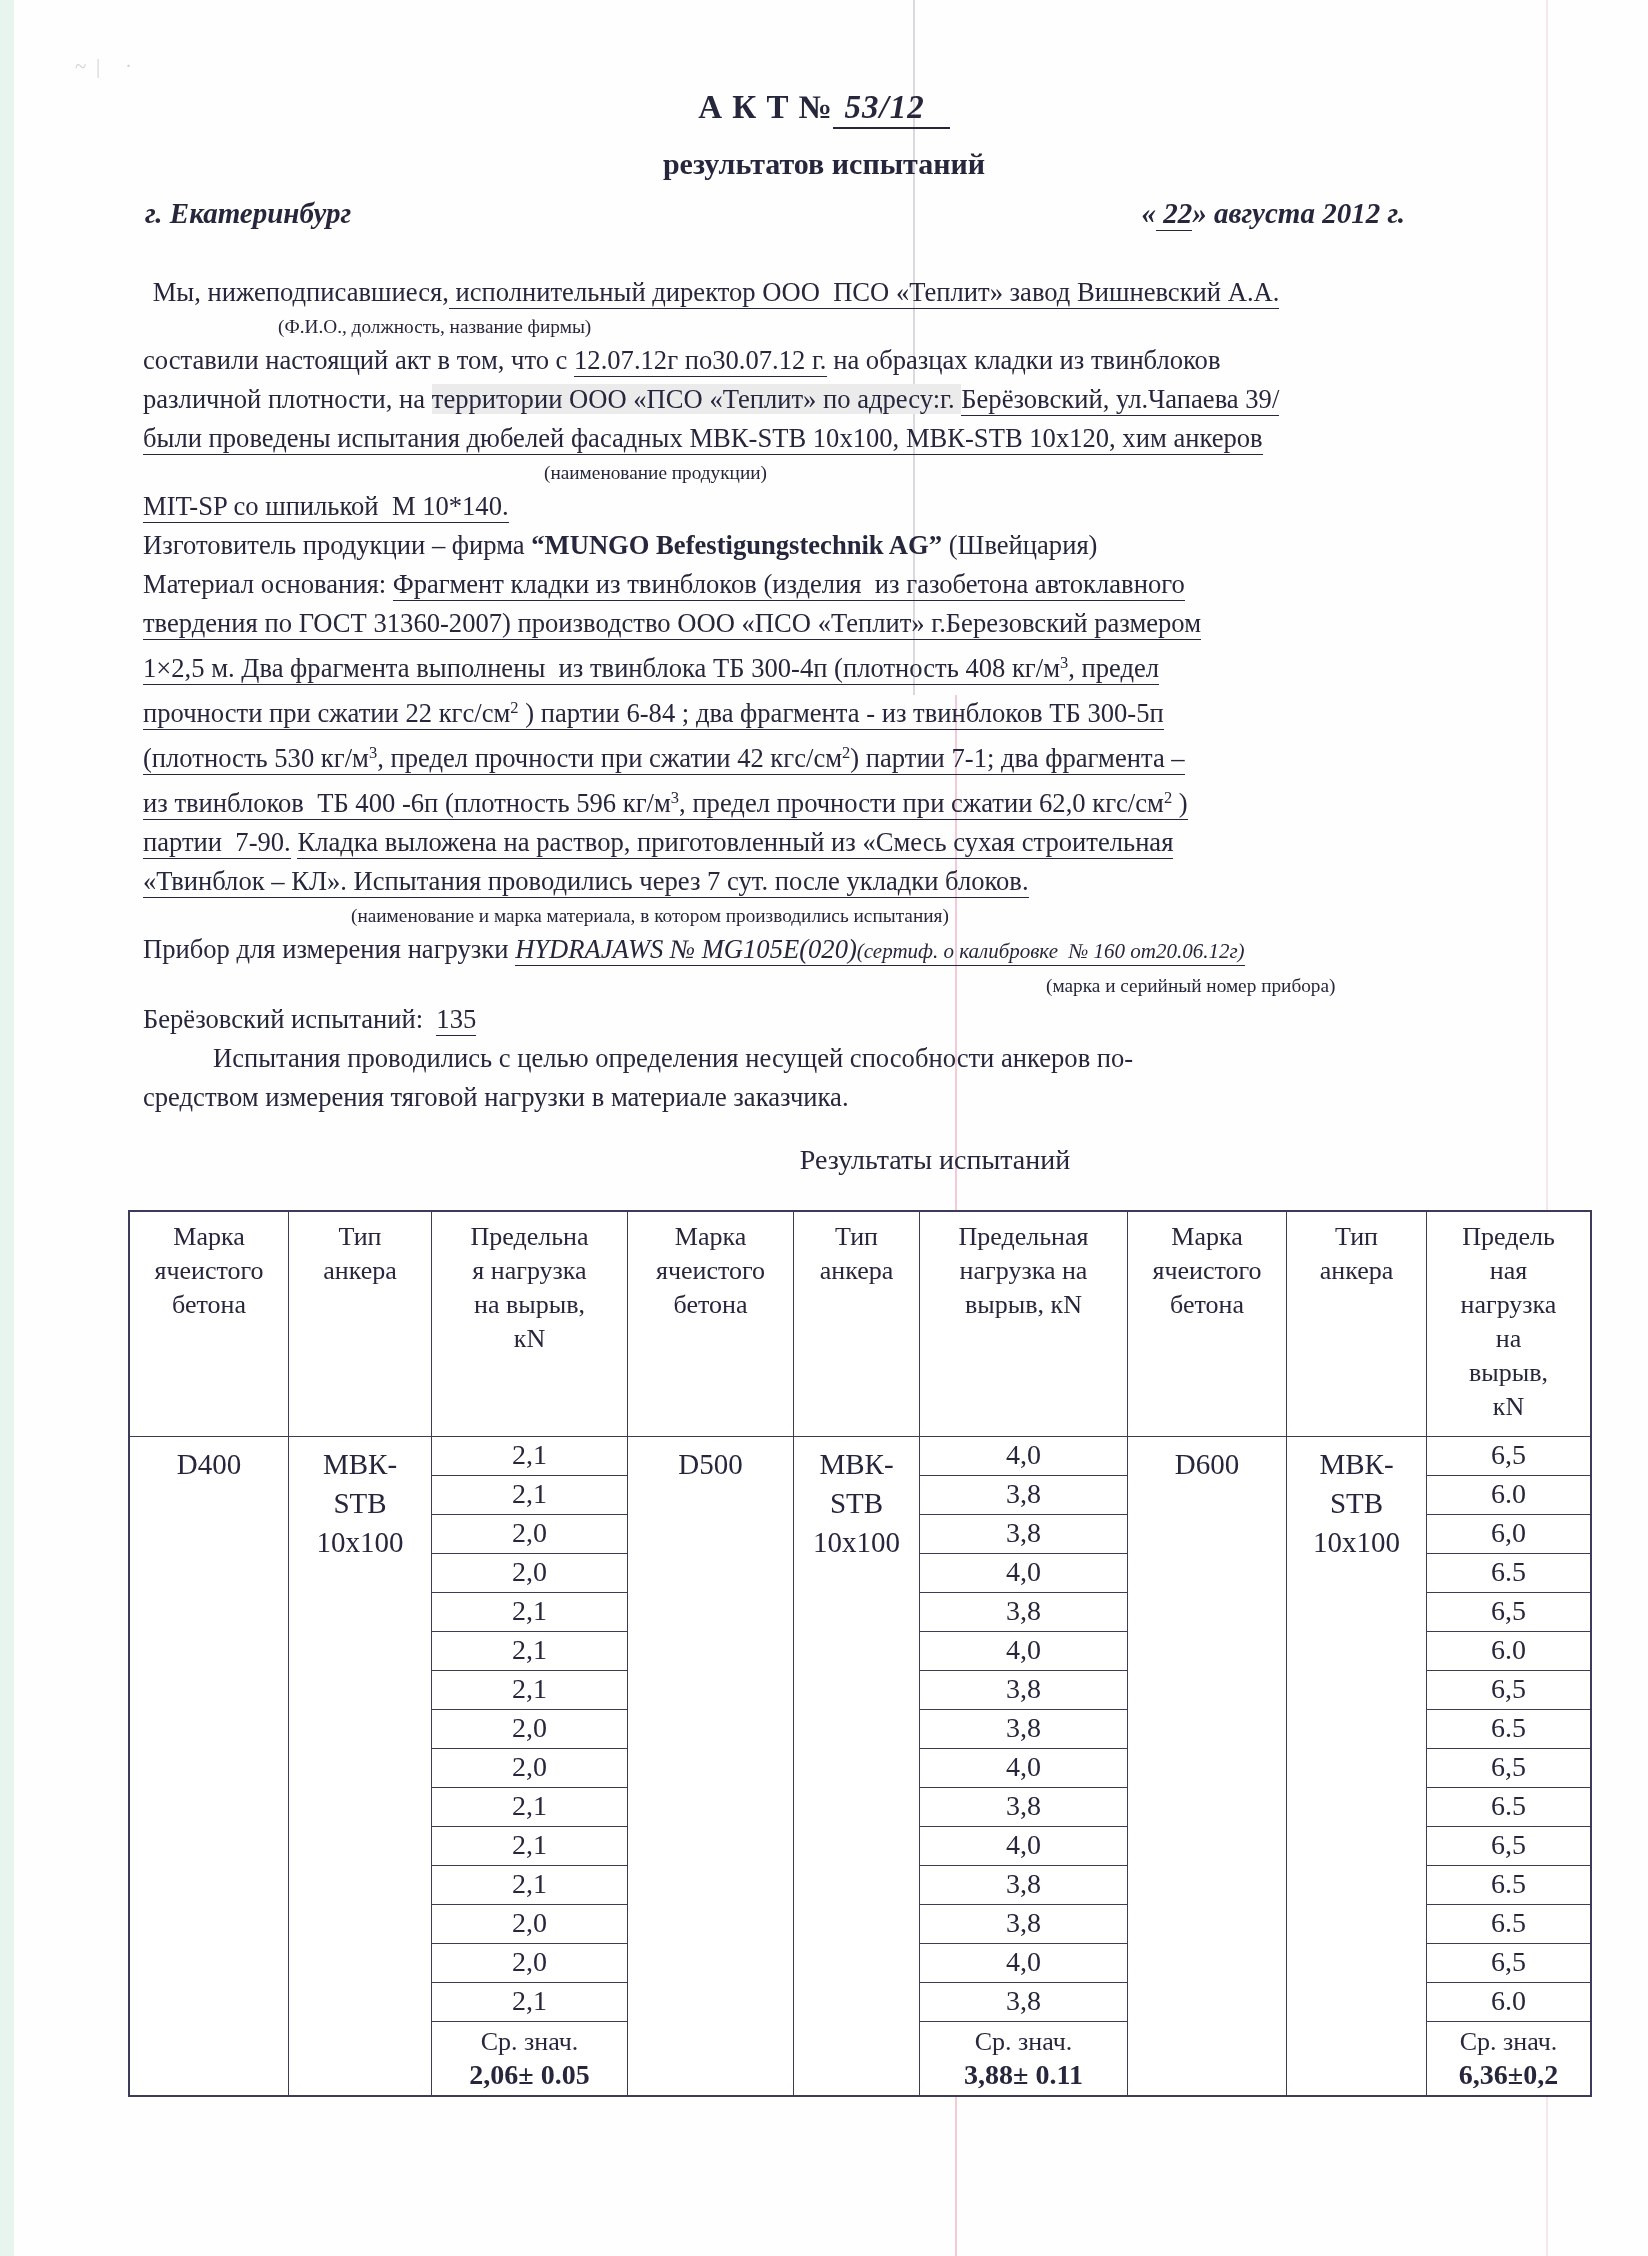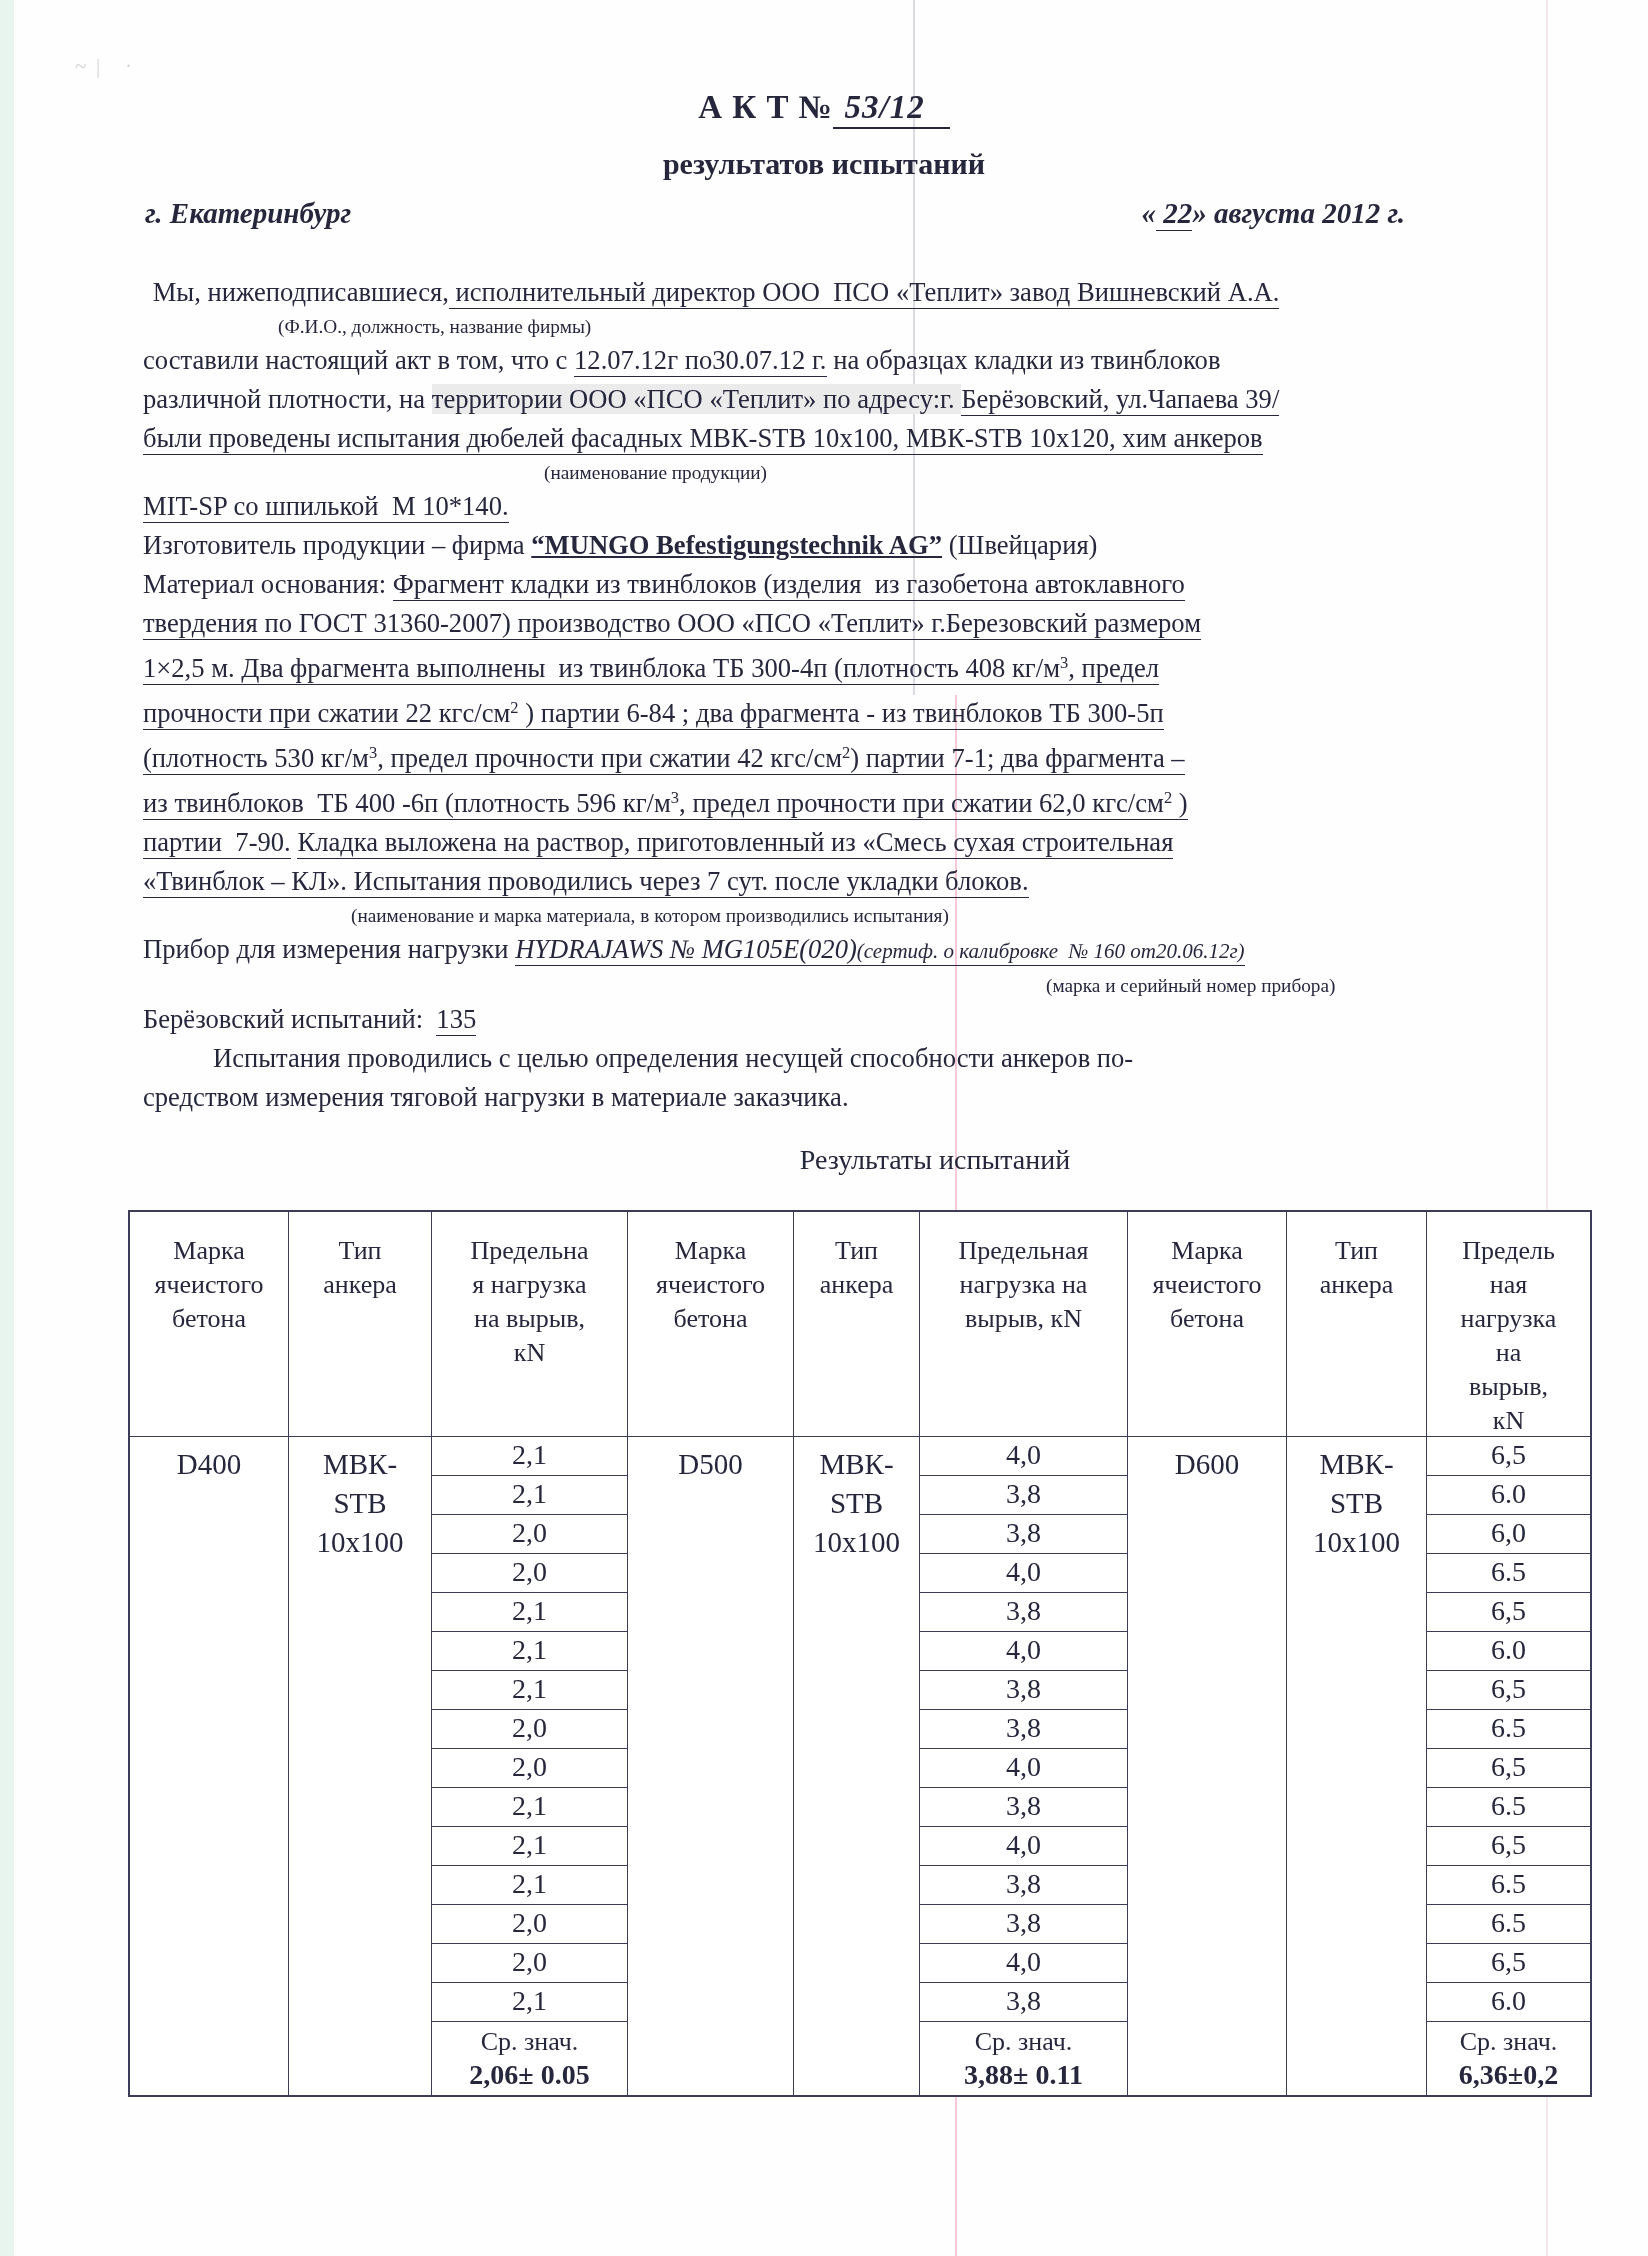--- a/index.html
+++ b/index.html
@@ -30,33 +30,33 @@
   .subtitle{font-size:30px;font-weight:bold;margin-top:21px;}
 
   .city-date{position:absolute;top:197px;left:145px;right:243px;display:flex;justify-content:space-between;font-style:italic;font-size:29px;font-weight:bold;}
   .date .u{border-bottom:1.9px solid var(--ink);white-space:pre;}
 
   .bodytext{position:absolute;top:273px;left:143px;width:1429px;font-size:26.6px;line-height:39px;}
   .bline{white-space:pre;}
   .bline.small{font-size:19.3px;line-height:29px;}
   .u{border-bottom:1.9px solid var(--ink);padding-bottom:1px;}
   .sup{font-size:0.62em;vertical-align:0.55em;}
-  .b{font-weight:bold;text-decoration:underline;}
+  .b{font-weight:bold;}
   .i{font-style:italic;}
   .sm2{font-size:21px;}
   .hl{background:var(--hl);}
 
   .results-title{position:absolute;top:1144px;left:0;width:100%;text-align:center;padding-left:222px;box-sizing:border-box;font-size:28px;}
 
   .rtable{position:absolute;top:1210px;left:128px;display:flex;border:2.9px solid var(--bd);background:#fff;}
   .tcol{box-sizing:border-box;}
   .tcol + .tcol{border-left:1.9px solid var(--bd);}
   .hcell{
     box-sizing:border-box;height:225px;border-bottom:1.9px solid var(--bd);
-    text-align:center;font-size:26px;line-height:34px;padding-top:22px;white-space:pre-line;
+    text-align:center;font-size:26px;line-height:34px;padding-top:8px;white-space:pre-line;
   }
   .gcell,.acell{box-sizing:border-box;height:653px;text-align:center;padding-top:7.7px;font-size:29px;line-height:39px;white-space:pre-line;}
   .vcell{box-sizing:border-box;height:39px;border-bottom:1.9px solid var(--bd);text-align:center;font-size:28px;line-height:36px;}
   .mcell{box-sizing:border-box;height:73px;text-align:center;padding-top:2.9px;}
   .mlabel{font-size:26px;line-height:33px;}
   .mvalue{font-size:28px;line-height:34px;font-weight:bold;}
 </style>
 </head>
 <body>
 

